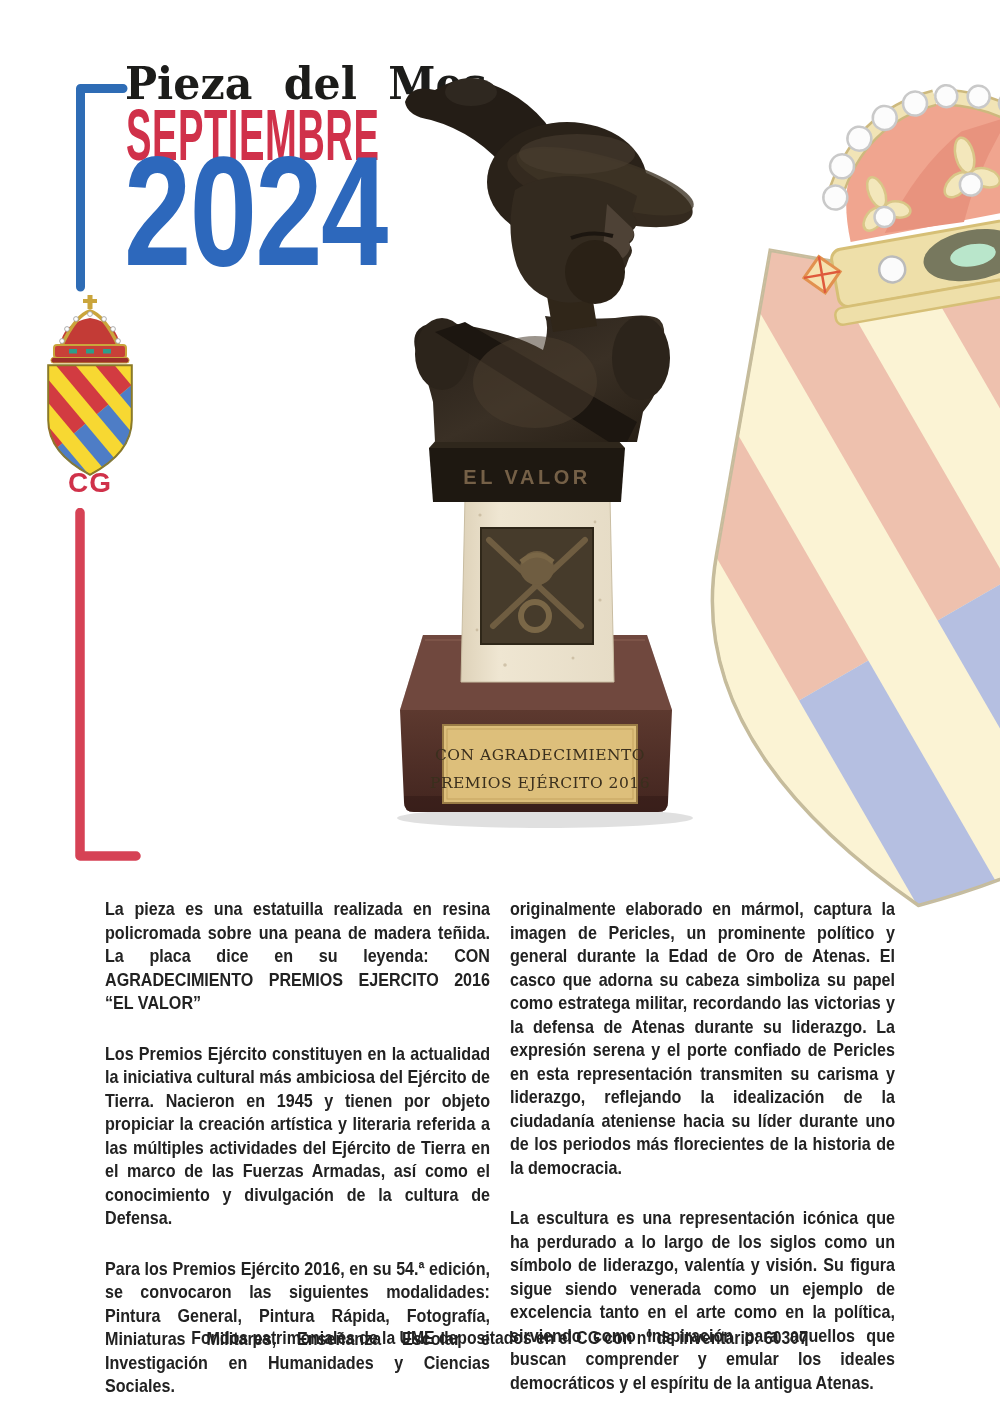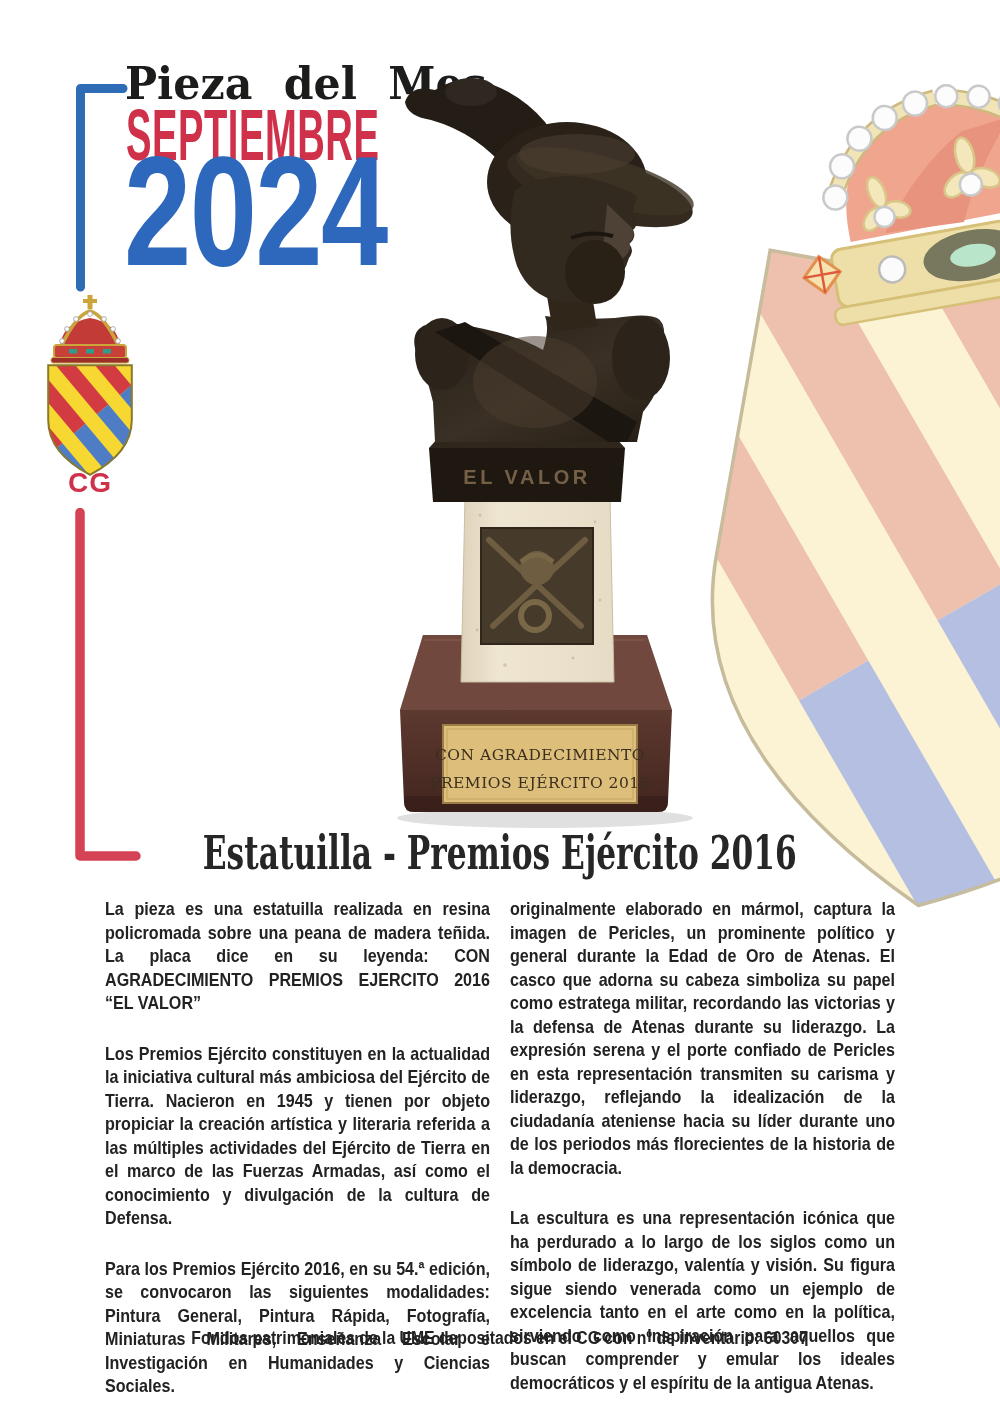--- a/index.html
+++ b/index.html
@@ -296,23 +296,20 @@
       <path d="M186,168 Q206,160 228,166" stroke="#1c1610" stroke-width="4" fill="none"></path>
 
       <polygon points="50,262 80,252 252,352 242,372 224,372" fill="#1c1610"></polygon>
 
       <ellipse cx="150" cy="312" rx="62" ry="46" fill="#483c2d" opacity="0.55"></ellipse>
       <ellipse cx="192" cy="84" rx="58" ry="20" fill="#4a3e31" opacity="0.6"></ellipse>
       <path d="M60,258 Q120,268 155,284" stroke="#55483а" stroke-width="0" fill="none"></path>
     </g>
   </svg>
 
-  <div class="abs heading-wrap">
-    <span class="heading">Estatuilla - Premios Ejército 2016</span>
-  </div>
 
   <div class="abs col col-left">
     <p>La pieza es una estatuilla realizada en resina policromada sobre una peana de madera teñida. La placa dice en su leyenda: CON AGRADECIMIENTO PREMIOS EJERCITO 2016 “EL VALOR”</p>
     <p>Los Premios Ejército constituyen en la actualidad la iniciativa cultural más ambiciosa del Ejército de Tierra. Nacieron en 1945 y tienen por objeto propiciar la creación artística y literaria referida a las múltiples actividades del Ejército de Tierra en el marco de las Fuerzas Armadas, así como el conocimiento y divulgación de la cultura de Defensa.</p>
     <p>Para los Premios Ejército 2016, en su 54.ª edición, se convocaron las siguientes modalidades: Pintura General, Pintura Rápida, Fotografía, Miniaturas Militares, Enseñanza Escolar e Investigación en Humanidades y Ciencias Sociales.</p>
 
   </div>
   <div class="abs col col-right">
     <p>originalmente elaborado en mármol, captura la imagen de Pericles, un prominente político y general durante la Edad de Oro de Atenas. El casco que adorna su cabeza simboliza su papel como estratega militar, recordando las victorias y la defensa de Atenas durante su liderazgo. La expresión serena y el porte confiado de Pericles en esta representación transmiten su carisma y liderazgo, reflejando la idealización de la ciudadanía ateniense hacia su líder durante uno de los periodos más florecientes de la historia de la democracia.</p>
     <p>La escultura es una representación icónica que ha perdurado a lo largo de los siglos como un símbolo de liderazgo, valentía y visión. Su figura sigue siendo venerada como un ejemplo de excelencia tanto en el arte como en la política, sirviendo como inspiración para aquellos que buscan comprender y emular los ideales democráticos y el espíritu de la antigua Atenas.</p>

